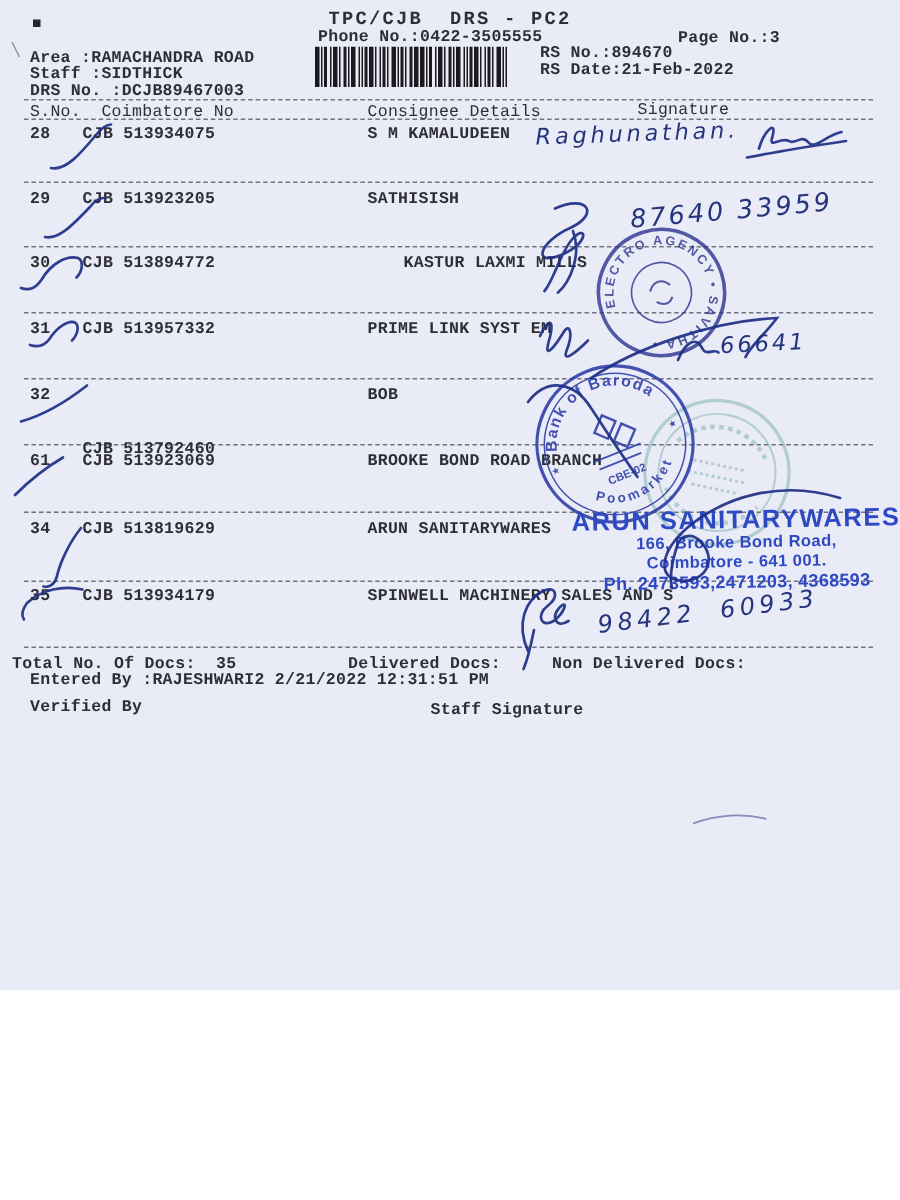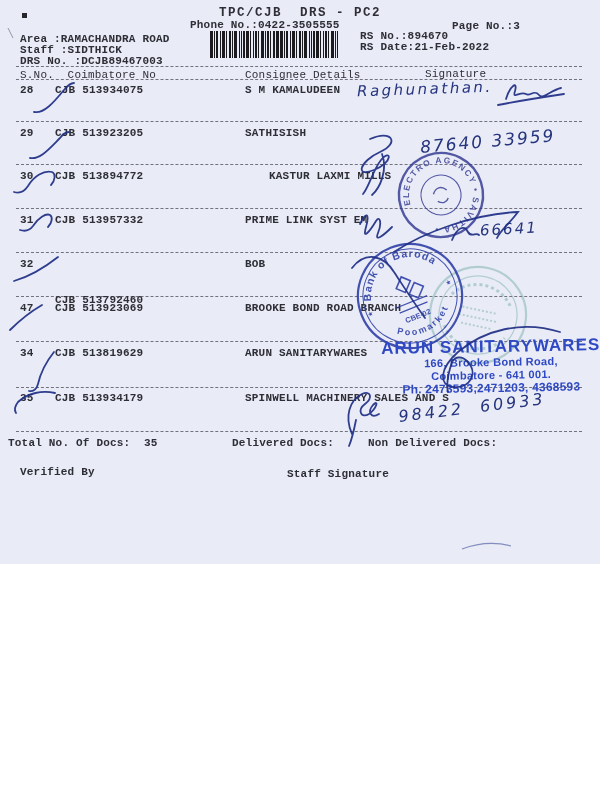--- a/index.html
+++ b/index.html
@@ -1,17 +1,17 @@
 <!DOCTYPE html>
 <html><head>
 <meta charset="utf-8">
 <style>
   html,body{margin:0;padding:0;}
   .page{
-    position:relative;width:600px;height:564px;overflow:hidden;
+    position:relative;width:600px;height:660px;overflow:hidden;
     background:#e9ebf6;
     font-family:"Liberation Mono","DejaVu Sans Mono",monospace;
     color:#2e2e36;
   }
   .abs{position:absolute;white-space:pre;}
   .doc{font-size:11px;font-weight:700;letter-spacing:.2px;}
   .doc-light{font-size:11px;font-weight:400;letter-spacing:.2px;}
   .title{font-size:12.5px;font-weight:700;letter-spacing:1.5px;}
   .dash{position:absolute;left:16px;width:566px;border-top:1.4px dashed #5e5e6a;opacity:.85;}
   .square{position:absolute;left:22px;top:13px;width:5px;height:5px;background:#26262c;}
@@ -29,21 +29,21 @@
   .z2{z-index:2;} .z3{z-index:3;}
 </style>
 </head>
 <body>
 
 <div class="page">
 
   <div class="square"></div>
 
   <div class="abs title z2" style="left:0;right:0;top:6px;text-align:center;">TPC/CJB  DRS - PC2</div>
-  <div class="abs doc z2" style="left:190px;top:19px;text-align:center;">Phone No.:0422-3505555</div>
+  <div class="abs doc z2" style="left:212px;top:19px;text-align:center;">Phone No.:0422-3505555</div>
   <div class="abs doc z2" style="left:452px;top:20px;">Page No.:3</div>
 
   <div class="abs doc z2" style="left:20px;top:33px;">Area :RAMACHANDRA ROAD</div>
   <div class="abs doc z2" style="left:20px;top:44px;">Staff :SIDTHICK</div>
   <div class="abs doc z2" style="left:20px;top:55px;">DRS No. :DCJB89467003</div>
 
   <svg class="stamp-svg z2" style="left:210px;top:31px;" width="128" height="27" viewBox="0 0 128 27">
     <path d="M0,13.5 H128" stroke="#1a1a1f" stroke-width="27" fill="none" stroke-dasharray="3 1 1 1 2 2 1 1 3 1 1 2 2 1 1 1 3 2 1 1 1 1 2 1 3 1 1 2 1 1 2 1 1 2 3 1 1 1 2 1 1 2 2 1 3 1"></path>
   </svg>
 
@@ -78,35 +78,36 @@
   <div class="abs doc z2" style="left:245px;top:170px;margin-left:24px;">KASTUR LAXMI MILLS</div>
 
   <div class="abs doc z2" style="left:20px;top:214px;">31</div>
   <div class="abs doc z2" style="left:55px;top:214px;">CJB 513957332</div>
   <div class="abs doc z2" style="left:245px;top:214px;">PRIME LINK SYST EM</div>
 
   <div class="abs doc z2" style="left:20px;top:258px;">32</div>
   <div class="abs doc z2" style="left:55px;top:258px;margin-top:36px;">CJB 513792460</div>
   <div class="abs doc z2" style="left:245px;top:258px;">BOB</div>
 
-  <div class="abs doc z2" style="left:20px;top:302px;">47</div>
+  <div class="abs doc z2" style="left:20px;top:302px;">61</div>
   <div class="abs doc z2" style="left:55px;top:302px;">CJB 513923069</div>
   <div class="abs doc z2" style="left:245px;top:302px;">BROOKE BOND ROAD BRANCH</div>
 
   <div class="abs doc z2" style="left:20px;top:347px;">34</div>
   <div class="abs doc z2" style="left:55px;top:347px;">CJB 513819629</div>
   <div class="abs doc z2" style="left:245px;top:347px;">ARUN SANITARYWARES</div>
 
   <div class="abs doc z2" style="left:20px;top:392px;">35</div>
   <div class="abs doc z2" style="left:55px;top:392px;">CJB 513934179</div>
   <div class="abs doc z2" style="left:245px;top:392px;">SPINWELL MACHINERY SALES AND S</div>
 
   <div class="abs doc z2" style="left:8px;top:437px;">Total No. Of Docs:  35</div>
   <div class="abs doc z2" style="left:232px;top:437px;">Delivered Docs:</div>
   <div class="abs doc z2" style="left:368px;top:437px;">Non Delivered Docs:</div>
+  <div class="abs doc z2" style="left:20px;top:448px;">Entered By :RAJESHWARI2 2/21/2022 12:31:51 PM</div>
   <div class="abs doc z2" style="left:20px;top:466px;">Verified By</div>
   <div class="abs doc z2" style="left:287px;top:468px;">Staff Signature</div>
 
   <div class="hand z3" style="left:357px;top:80px;font-size:15px;letter-spacing:2.5px;transform:rotate(-2deg);">Raghunathan.</div>
   <div class="hand z3" style="left:420px;top:131px;font-size:17px;letter-spacing:2px;transform:rotate(-5deg);">87640 33959</div>
   <div class="hand z3" style="left:480px;top:220px;font-size:15px;letter-spacing:2px;transform:rotate(-3deg);">66641</div>
   <div class="hand z3" style="left:398px;top:398px;font-size:16px;letter-spacing:3px;transform:rotate(-7deg);">98422  60933</div>
 
   <svg class="stamp-svg z3" style="left:394px;top:148px;" width="94" height="94" viewBox="0 0 94 94">
     <g transform="rotate(-18 47 47)" opacity="0.8">

